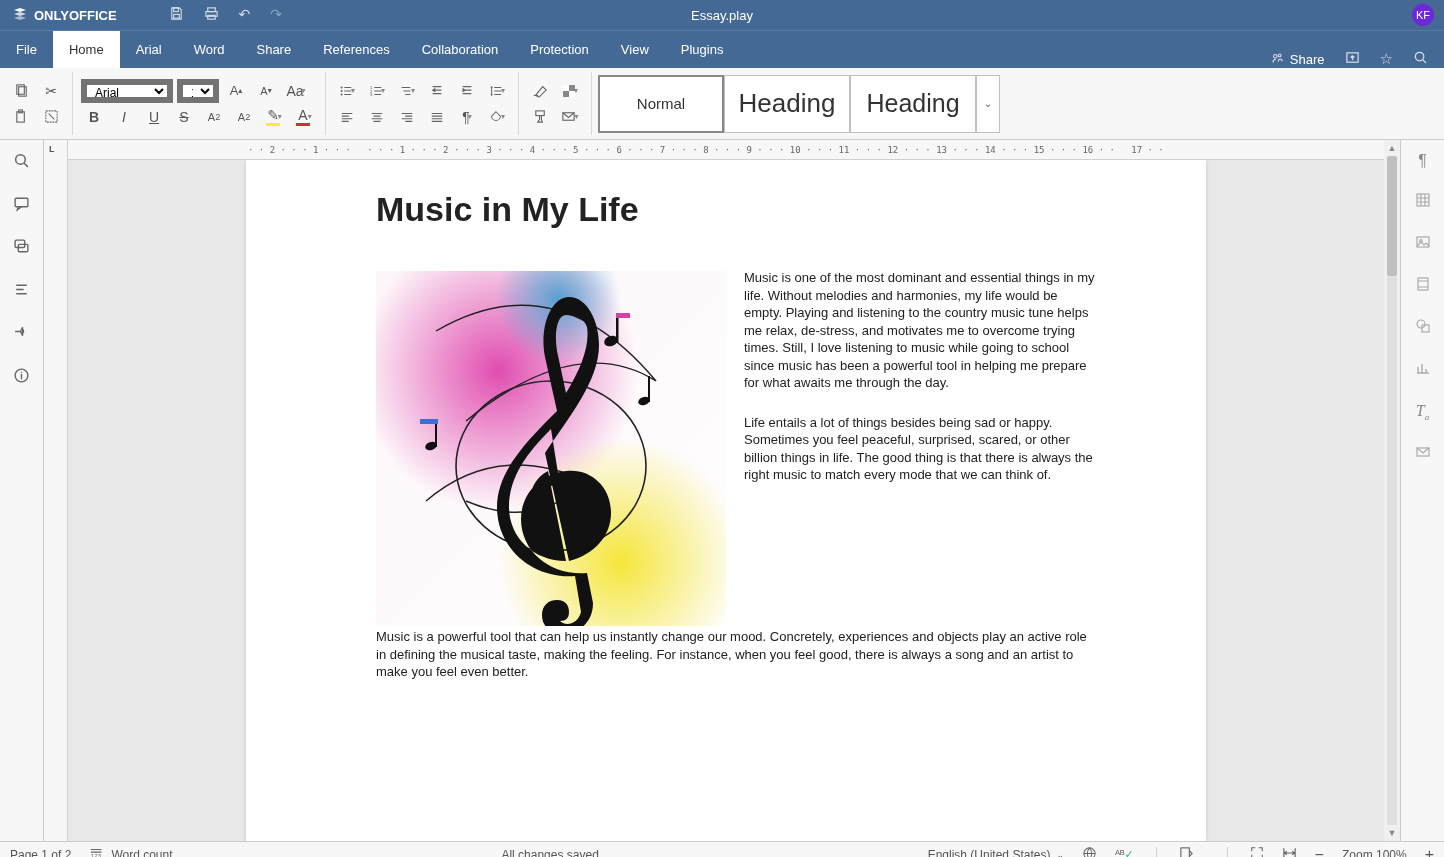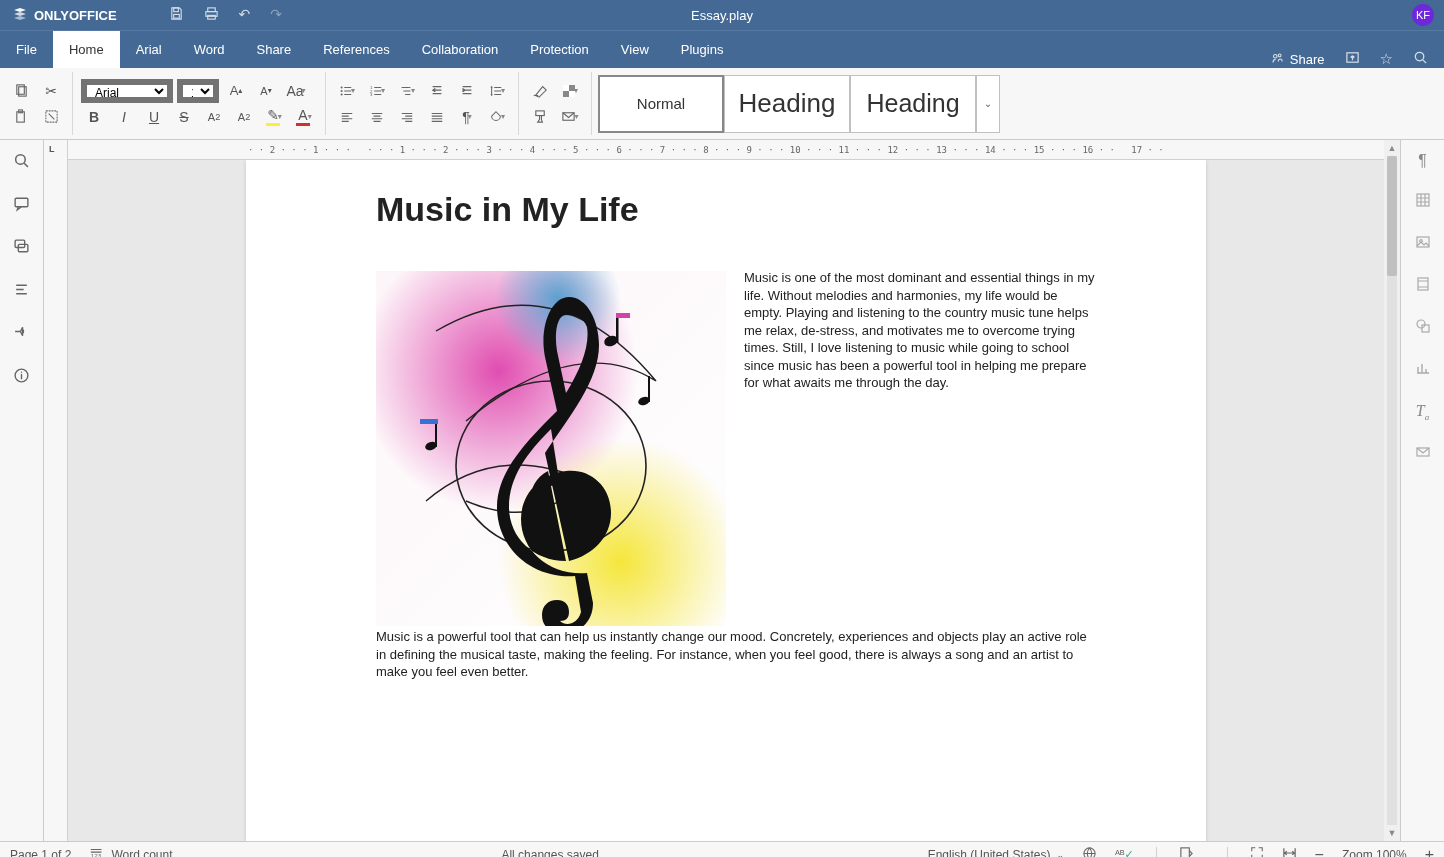--- a/index.html
+++ b/index.html
@@ -411,20 +411,21 @@
                     <rect x="59" y="150" width="2" height="26"></rect>
                     <rect x="44" y="148" width="18" height="5" fill="#3a6fd8"></rect>
                   </g>
                 <g fill="#111">
                     <ellipse cx="268" cy="130" rx="6" ry="4" transform="rotate(-20 268 130)"></ellipse>
                     <rect x="272" y="105" width="2" height="26"></rect>
                   </g>
               </svg>
             </div>
             <p>Music is one of the most dominant and essential things in my life. Without melodies and harmonies, my life would be empty. Playing and listening to the country music tune helps me relax, de-stress, and motivates me to overcome trying times. Still, I love listening to music while going to school since music has been a powerful tool in helping me prepare for what awaits me through the day.</p>
+            <p>Life entails a lot of things besides being sad or happy. Sometimes you feel peaceful, surprised, scared, or other billion things in life. The good thing is that there is always the right music to match every mode that we can think of.</p>
             <p style="clear:both">Music is a powerful tool that can help us instantly change our mood. Concretely, experiences and objects play an active role in defining the musical taste, making the feeling. For instance, when you feel good, there is always a song and an artist to make you feel even better.</p>
           </div>
         </div>
       </div>
     </div>
     <div class="vscrollbar">
       <div class="vscroll-up">▲</div>
       <div class="vscroll-track">
         <div class="vscroll-thumb"></div>
       </div>

